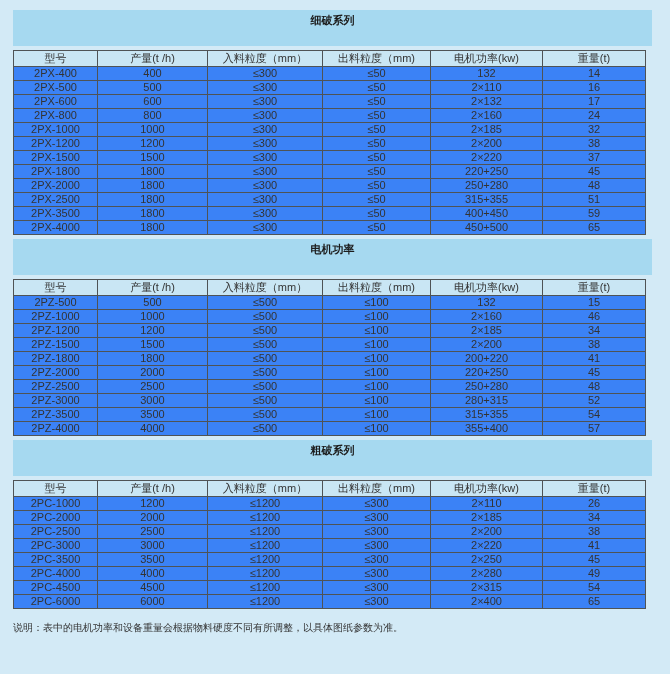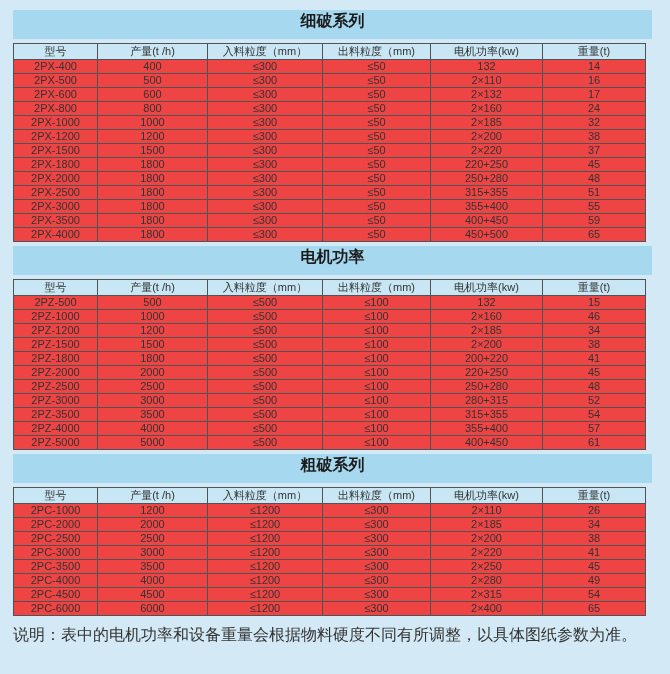--- a/index.html
+++ b/index.html
@@ -17,34 +17,34 @@
     box-sizing: border-box;
     padding: 10px 0 0 13px;
     width: 670px;
     height: 674px;
   }
   .series {
     width: 639px;
     margin-bottom: 4px;
   }
   .series-bar {
-    height: 29px;
+    height: 36px;
     line-height: 21px;
     background: #a6d9f0;
     text-align: center;
     font-weight: bold;
-    font-size: 16px;
+    font-size: 11px;
     color: #1c1c1c;
     margin-bottom: 4px;
   }
   table.spec-table {
     width: 632px;
     border-collapse: collapse;
     table-layout: fixed;
-    background: #ef4444;
+    background: #3b82f6;
   }
   table.spec-table th,
   table.spec-table td {
     border: 1px solid #4f5355;
     text-align: center;
     vertical-align: middle;
     font-size: 11px;
     color: #333333;
     padding: 0;
     height: 13px;
@@ -59,21 +59,21 @@
     line-height: 15px;
   }
   col.c1 { width: 84px; }
   col.c2 { width: 110px; }
   col.c3 { width: 115px; }
   col.c4 { width: 108px; }
   col.c5 { width: 112px; }
   col.c6 { width: 103px; }
   .footer-note {
     margin-top: 11px;
-    font-size: 16px;
+    font-size: 10px;
     color: #333333;
     line-height: 16px;
   }
 </style>
 </head>
 <body>
 
 <div class="page">
 
   <section class="series">
@@ -172,28 +172,20 @@
           </tr>
           <tr>
             <td>2PX-2500</td>
             <td>1800</td>
             <td>≤300</td>
             <td>≤50</td>
             <td>315+355</td>
             <td>51</td>
           </tr>
           <tr>
-            <td>2PX-3000</td>
-            <td>1800</td>
-            <td>≤300</td>
-            <td>≤50</td>
-            <td>355+400</td>
-            <td>55</td>
-          </tr>
-          <tr>
             <td>2PX-3500</td>
             <td>1800</td>
             <td>≤300</td>
             <td>≤50</td>
             <td>400+450</td>
             <td>59</td>
           </tr>
           <tr>
             <td>2PX-4000</td>
             <td>1800</td>
@@ -301,28 +293,20 @@
             <td>54</td>
           </tr>
           <tr>
             <td>2PZ-4000</td>
             <td>4000</td>
             <td>≤500</td>
             <td>≤100</td>
             <td>355+400</td>
             <td>57</td>
           </tr>
-          <tr>
-            <td>2PZ-5000</td>
-            <td>5000</td>
-            <td>≤500</td>
-            <td>≤100</td>
-            <td>400+450</td>
-            <td>61</td>
-          </tr>
         </tbody>
       </table>
   </section>
 
   <section class="series">
     <div class="series-bar">粗破系列</div>
     <table class="spec-table">
         <colgroup>
           <col class="c1">
           <col class="c2">

